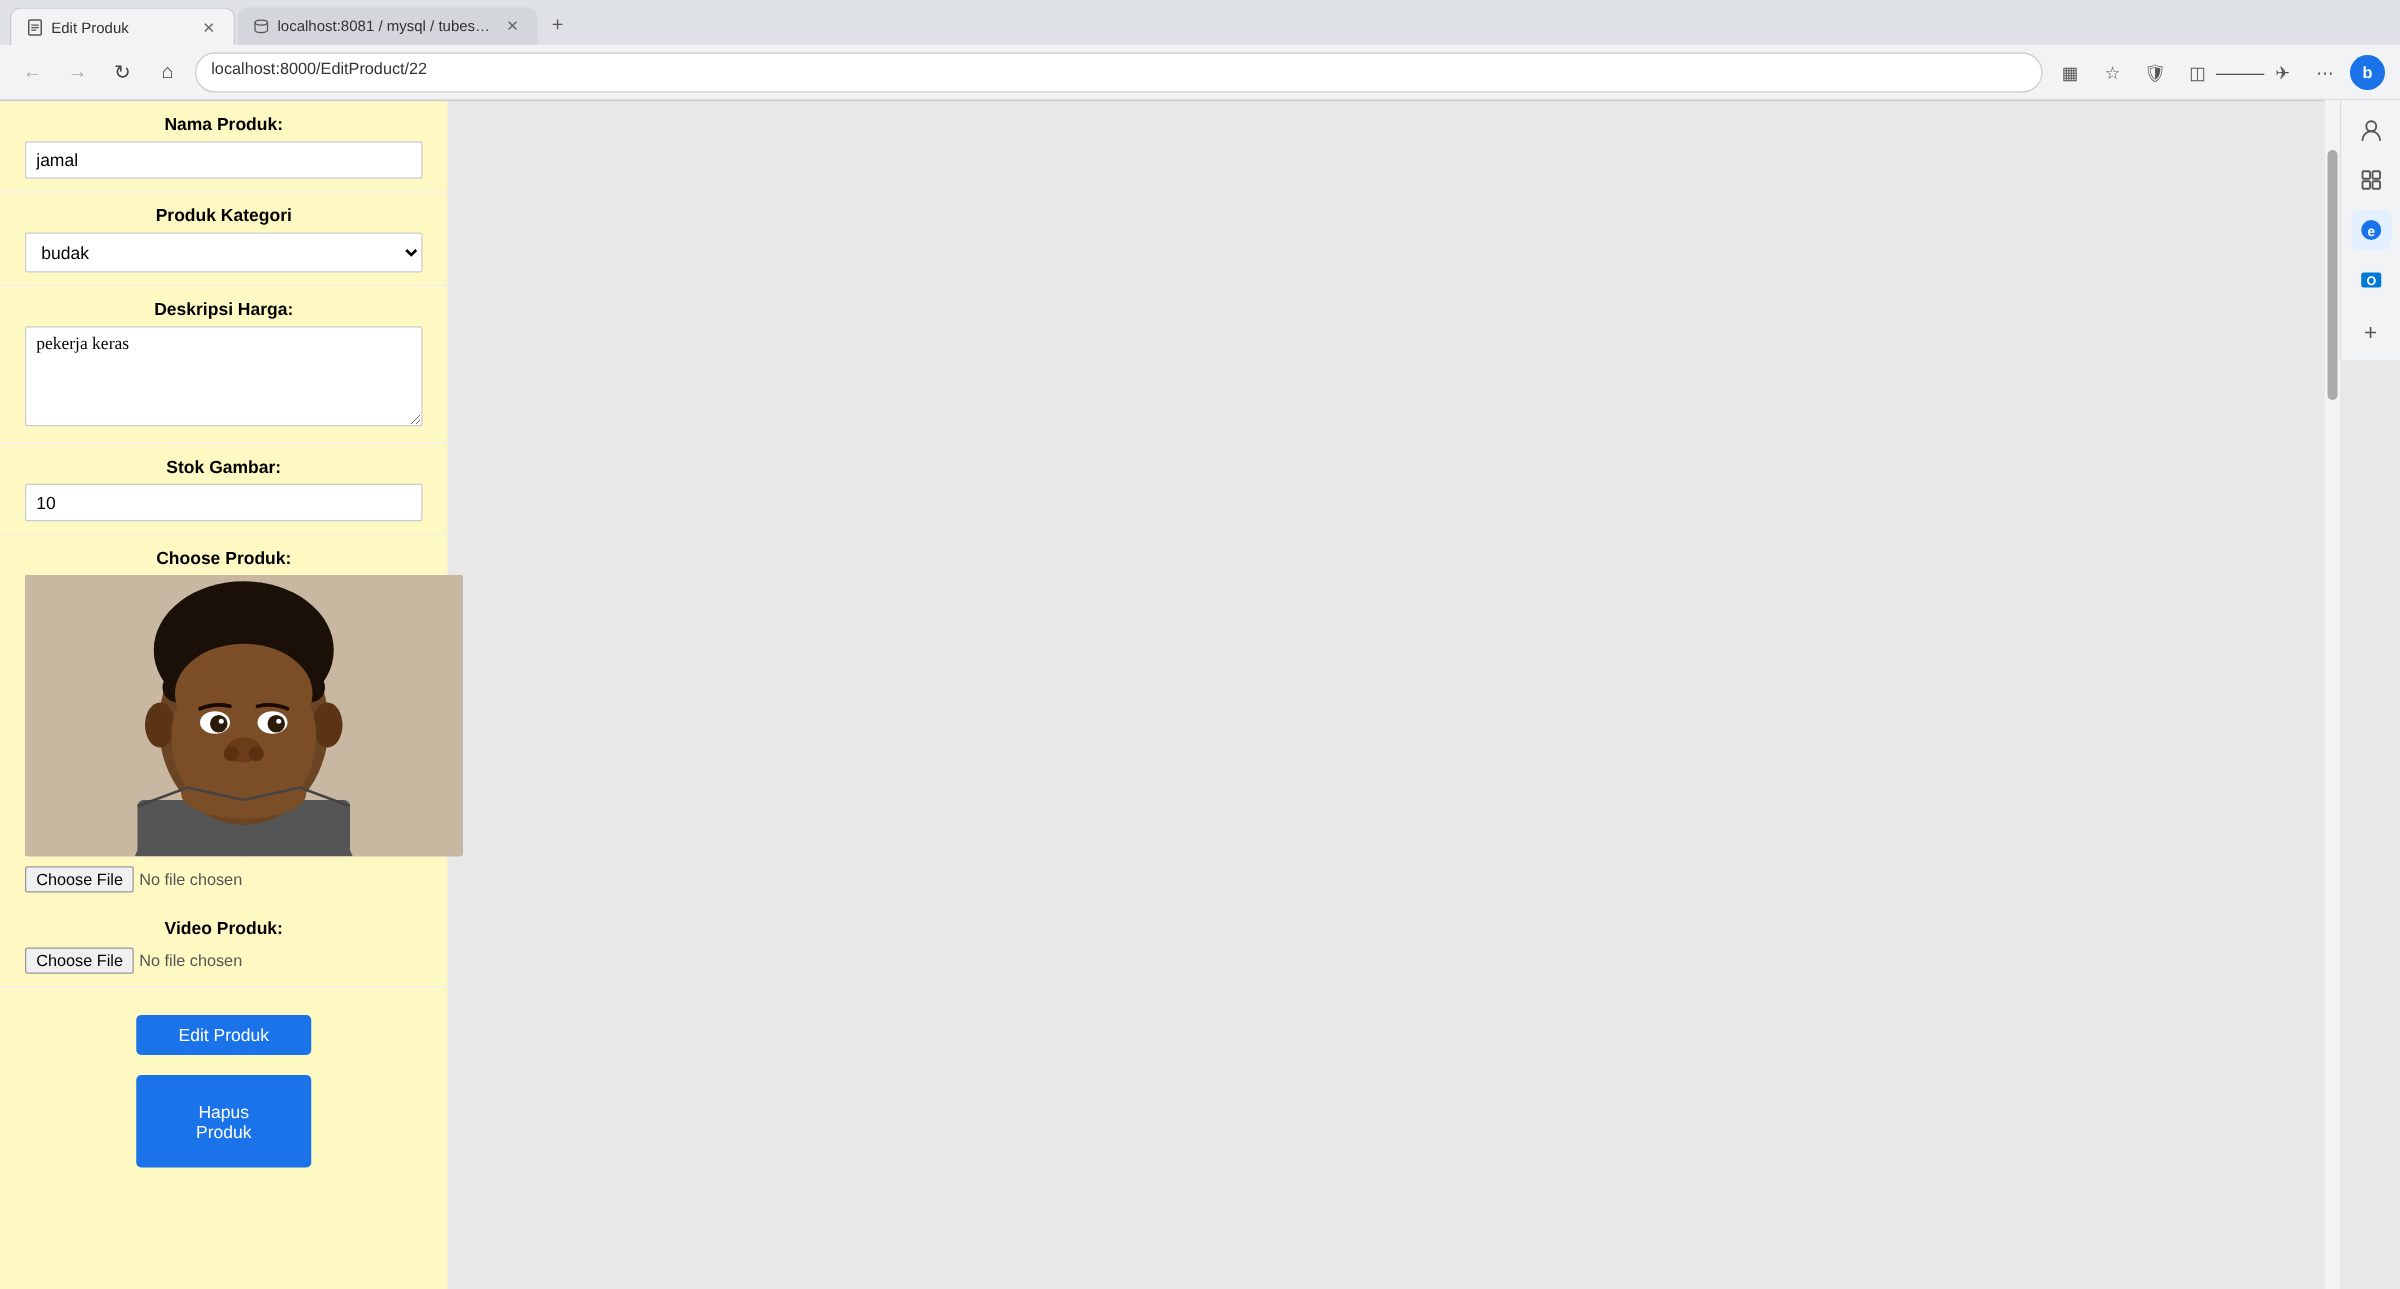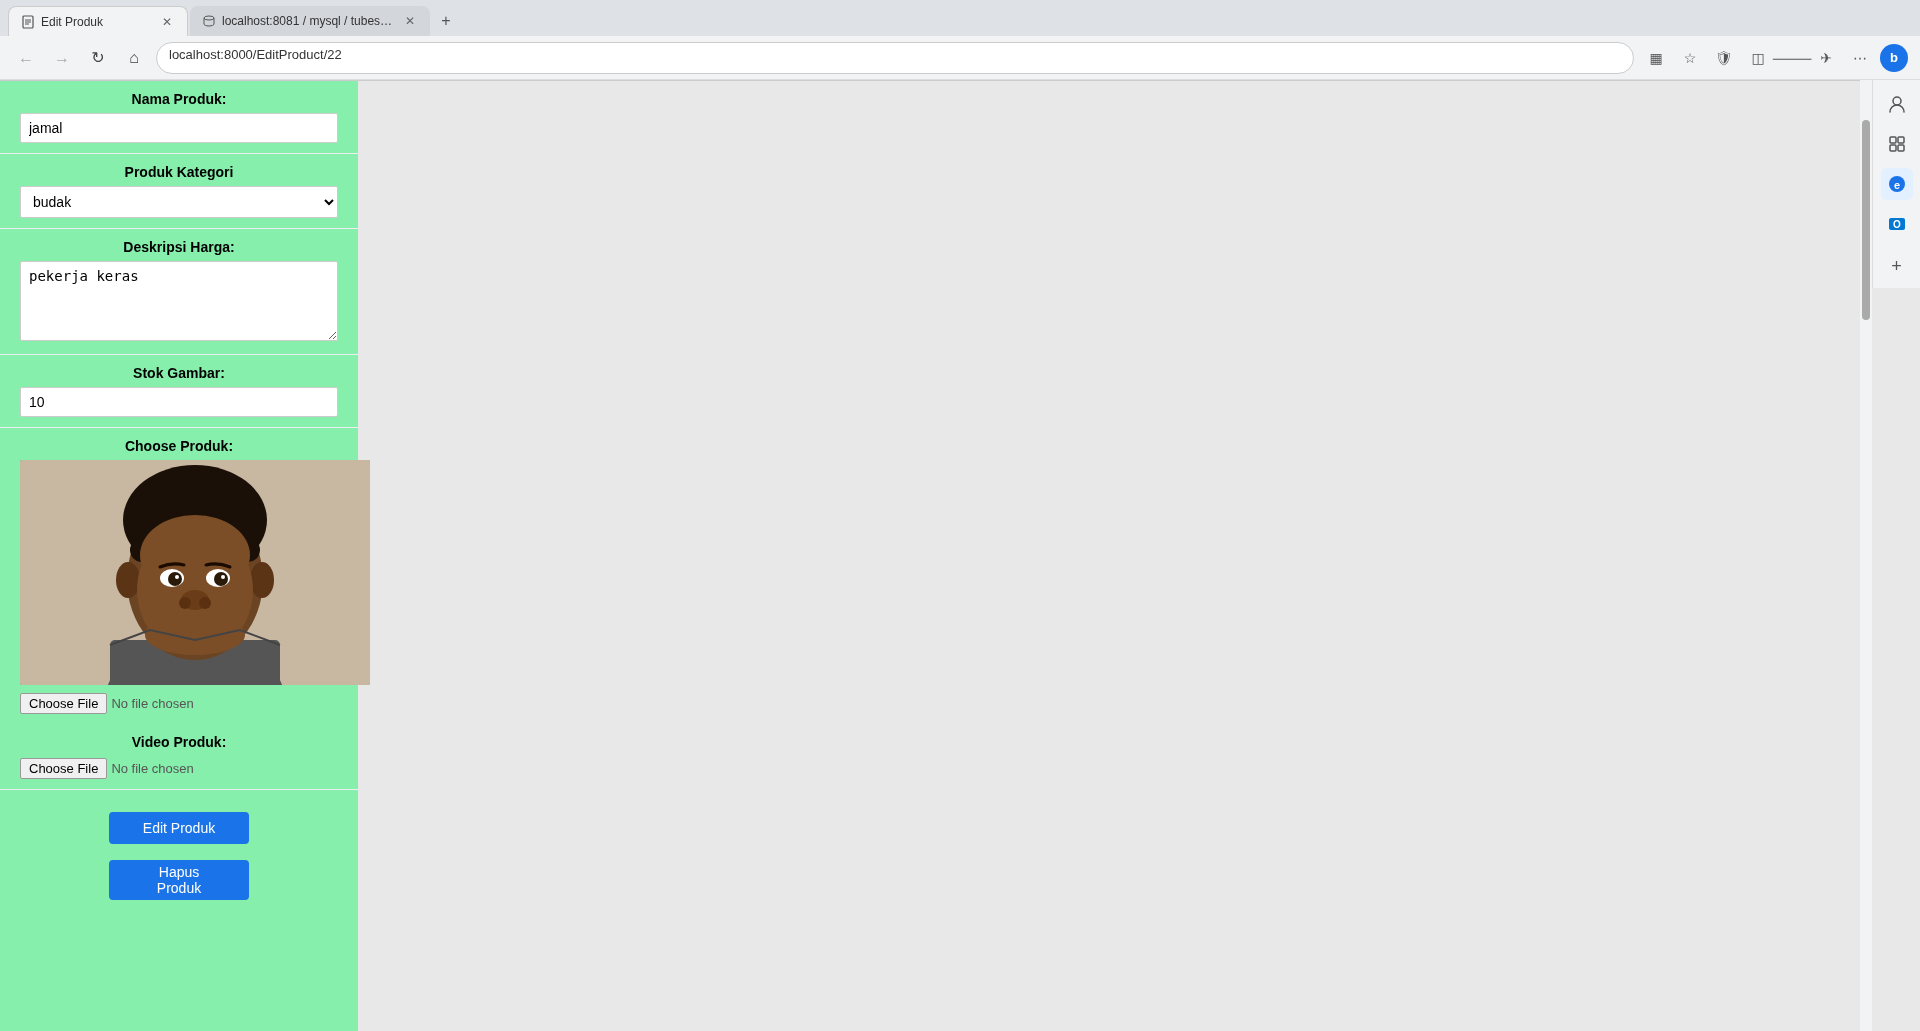--- a/index.html
+++ b/index.html
@@ -198,21 +198,21 @@
     .page-content {
       margin-right: 60px;
       background: #e8e8e8;
       min-height: calc(100vh - 80px);
       display: flex;
       justify-content: center;
       padding: 0;
     }
 
     .form-container {
-      background: #86efac;
+      background: #fef9c3;
       width: 358px;
       padding: 0;
     }
 
     .form-section {
       padding: 10px 20px;
       border-bottom: 1px solid #eee;
     }
 
     .field-label {
@@ -235,20 +235,21 @@
 
     .form-textarea {
       width: 100%;
       padding: 6px 8px;
       border: 1px solid #ccc;
       border-radius: 2px;
       font-size: 14px;
       outline: none;
       resize: vertical;
       min-height: 80px;
+      font-family: Liberation Serif, serif;
     }
 
     .form-select {
       width: 100%;
       padding: 6px 8px;
       border: 1px solid #ccc;
       border-radius: 2px;
       font-size: 14px;
       outline: none;
       appearance: auto;
@@ -304,21 +305,21 @@
       border-radius: 4px;
       font-size: 14px;
       cursor: pointer;
       width: 140px;
       text-align: center;
     }
 
     .btn-hapus {
       display: block;
       margin: 0 auto 20px;
-      padding: 4px 28px;
+      padding: 21px 28px;
       background: #1a73e8;
       color: #fff;
       border: none;
       border-radius: 4px;
       font-size: 14px;
       cursor: pointer;
       width: 140px;
       text-align: center;
     }
 

